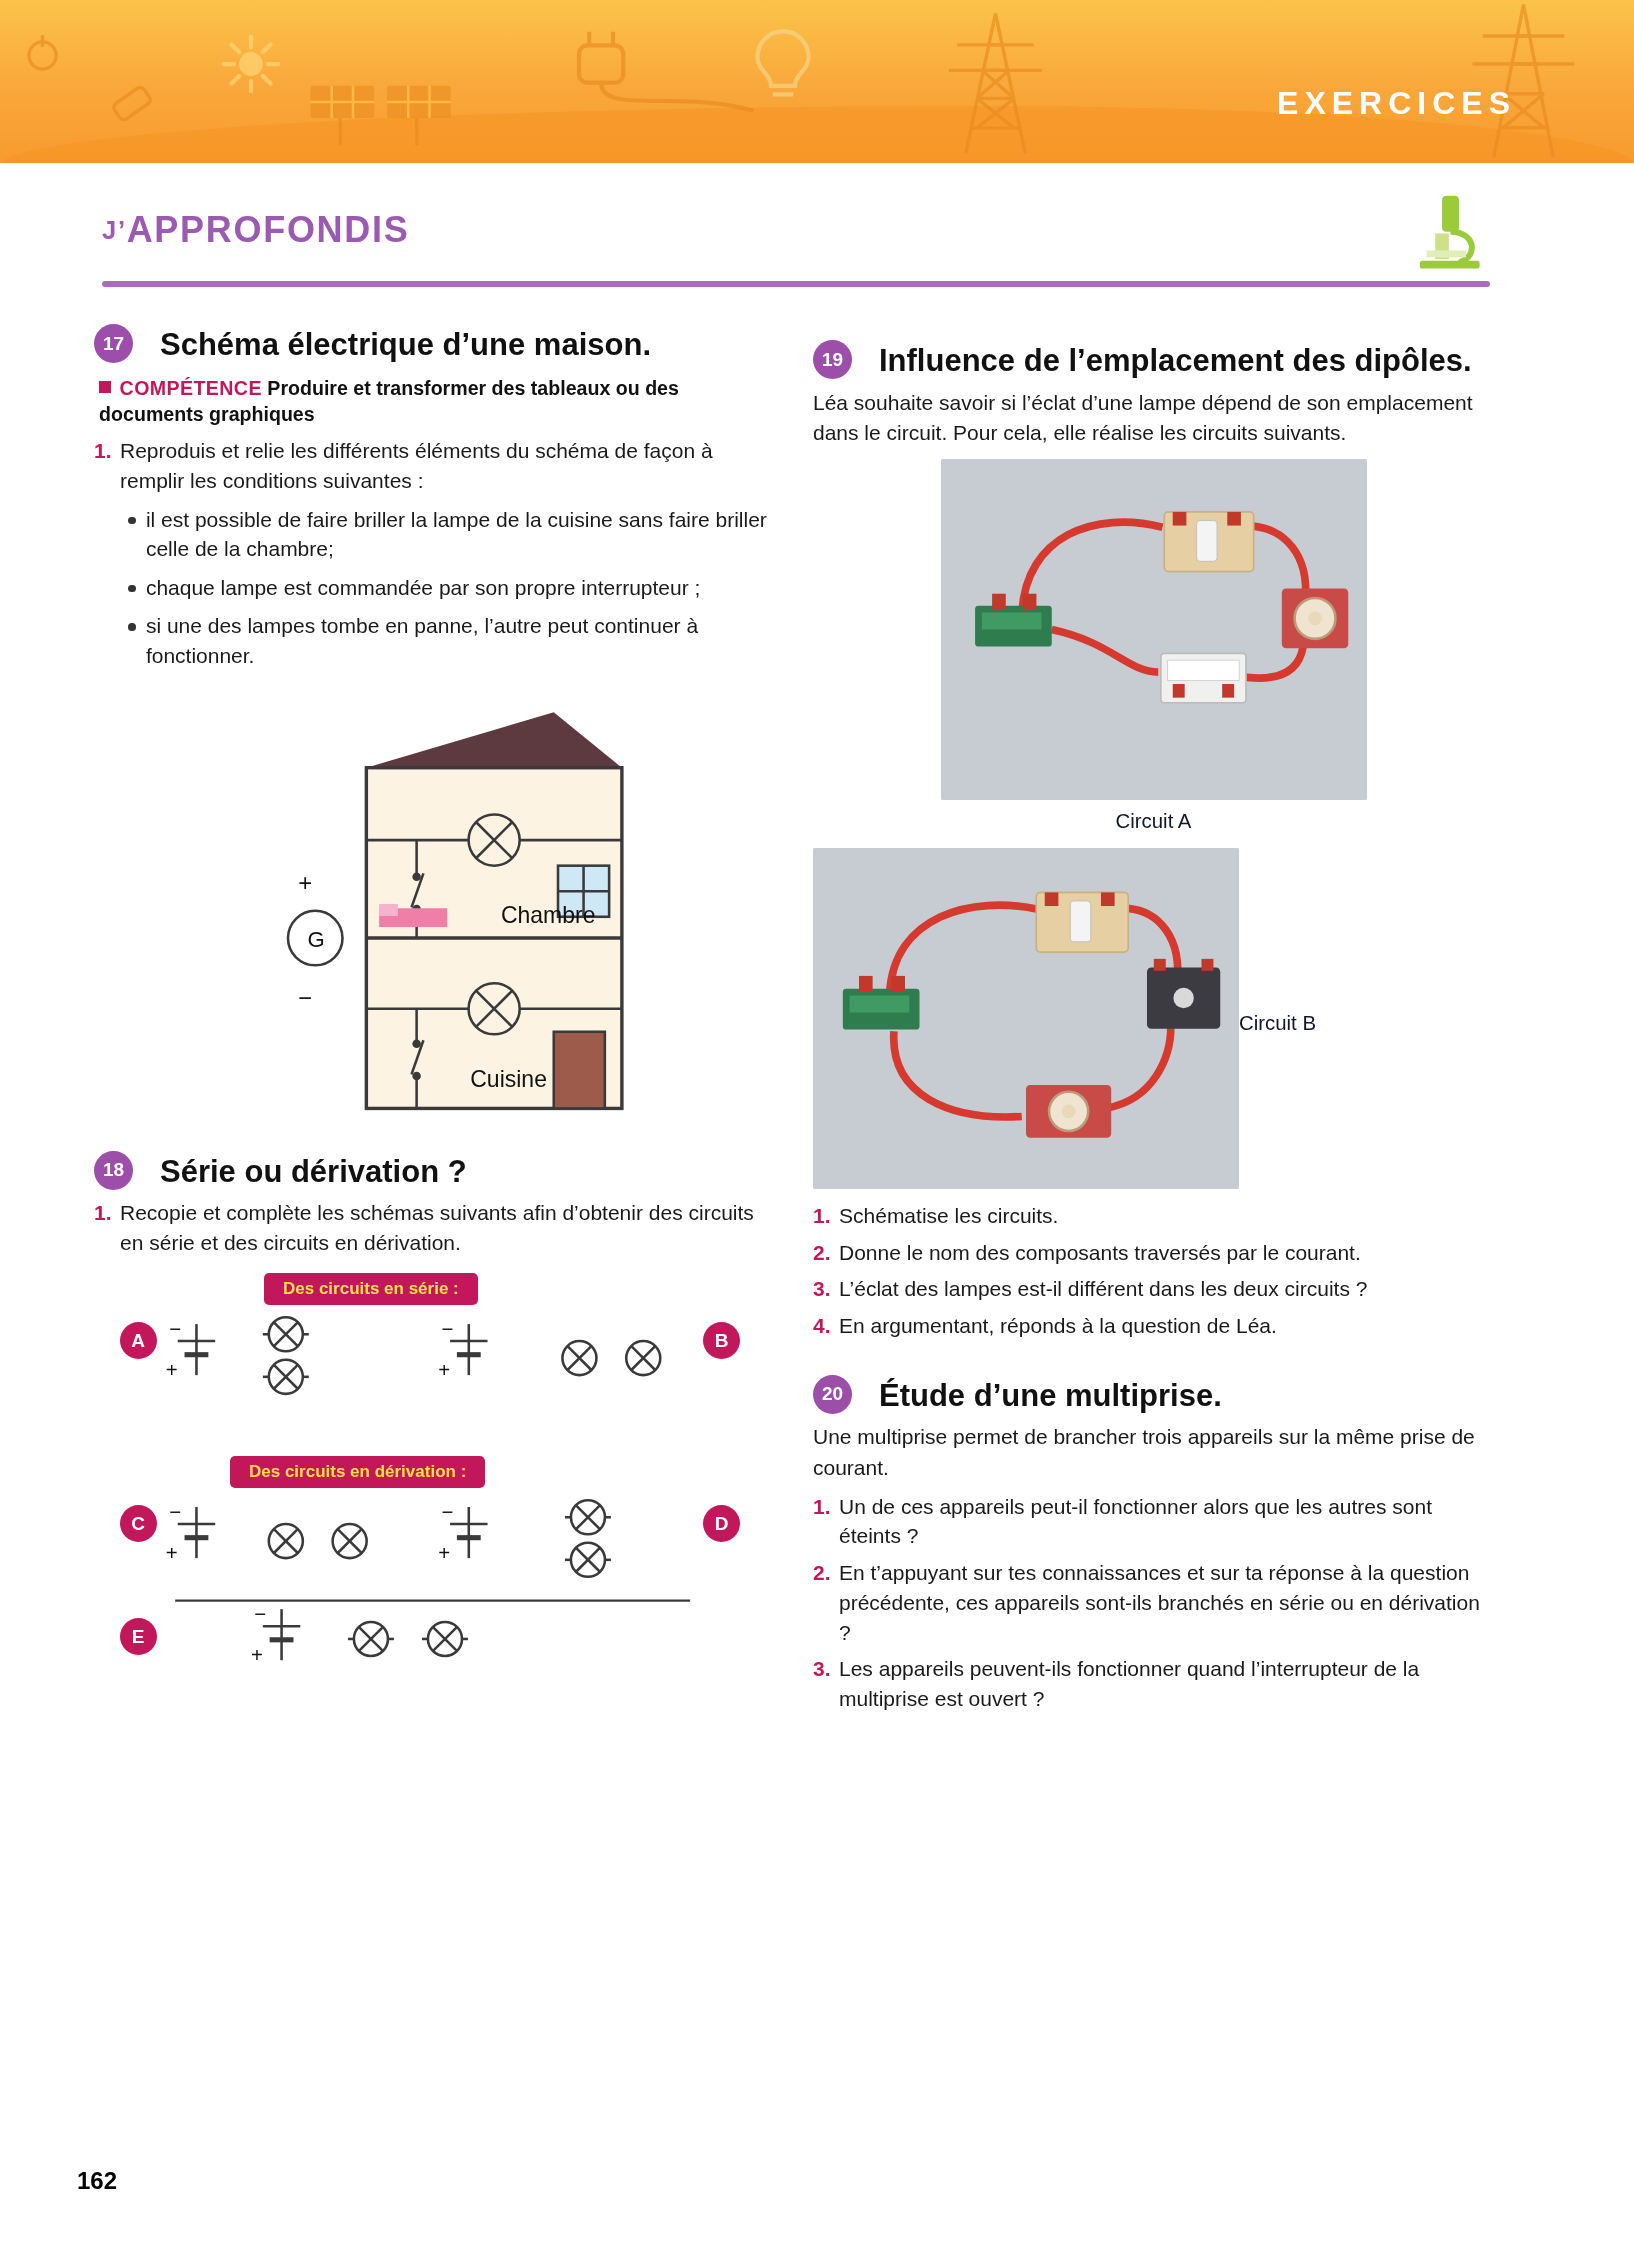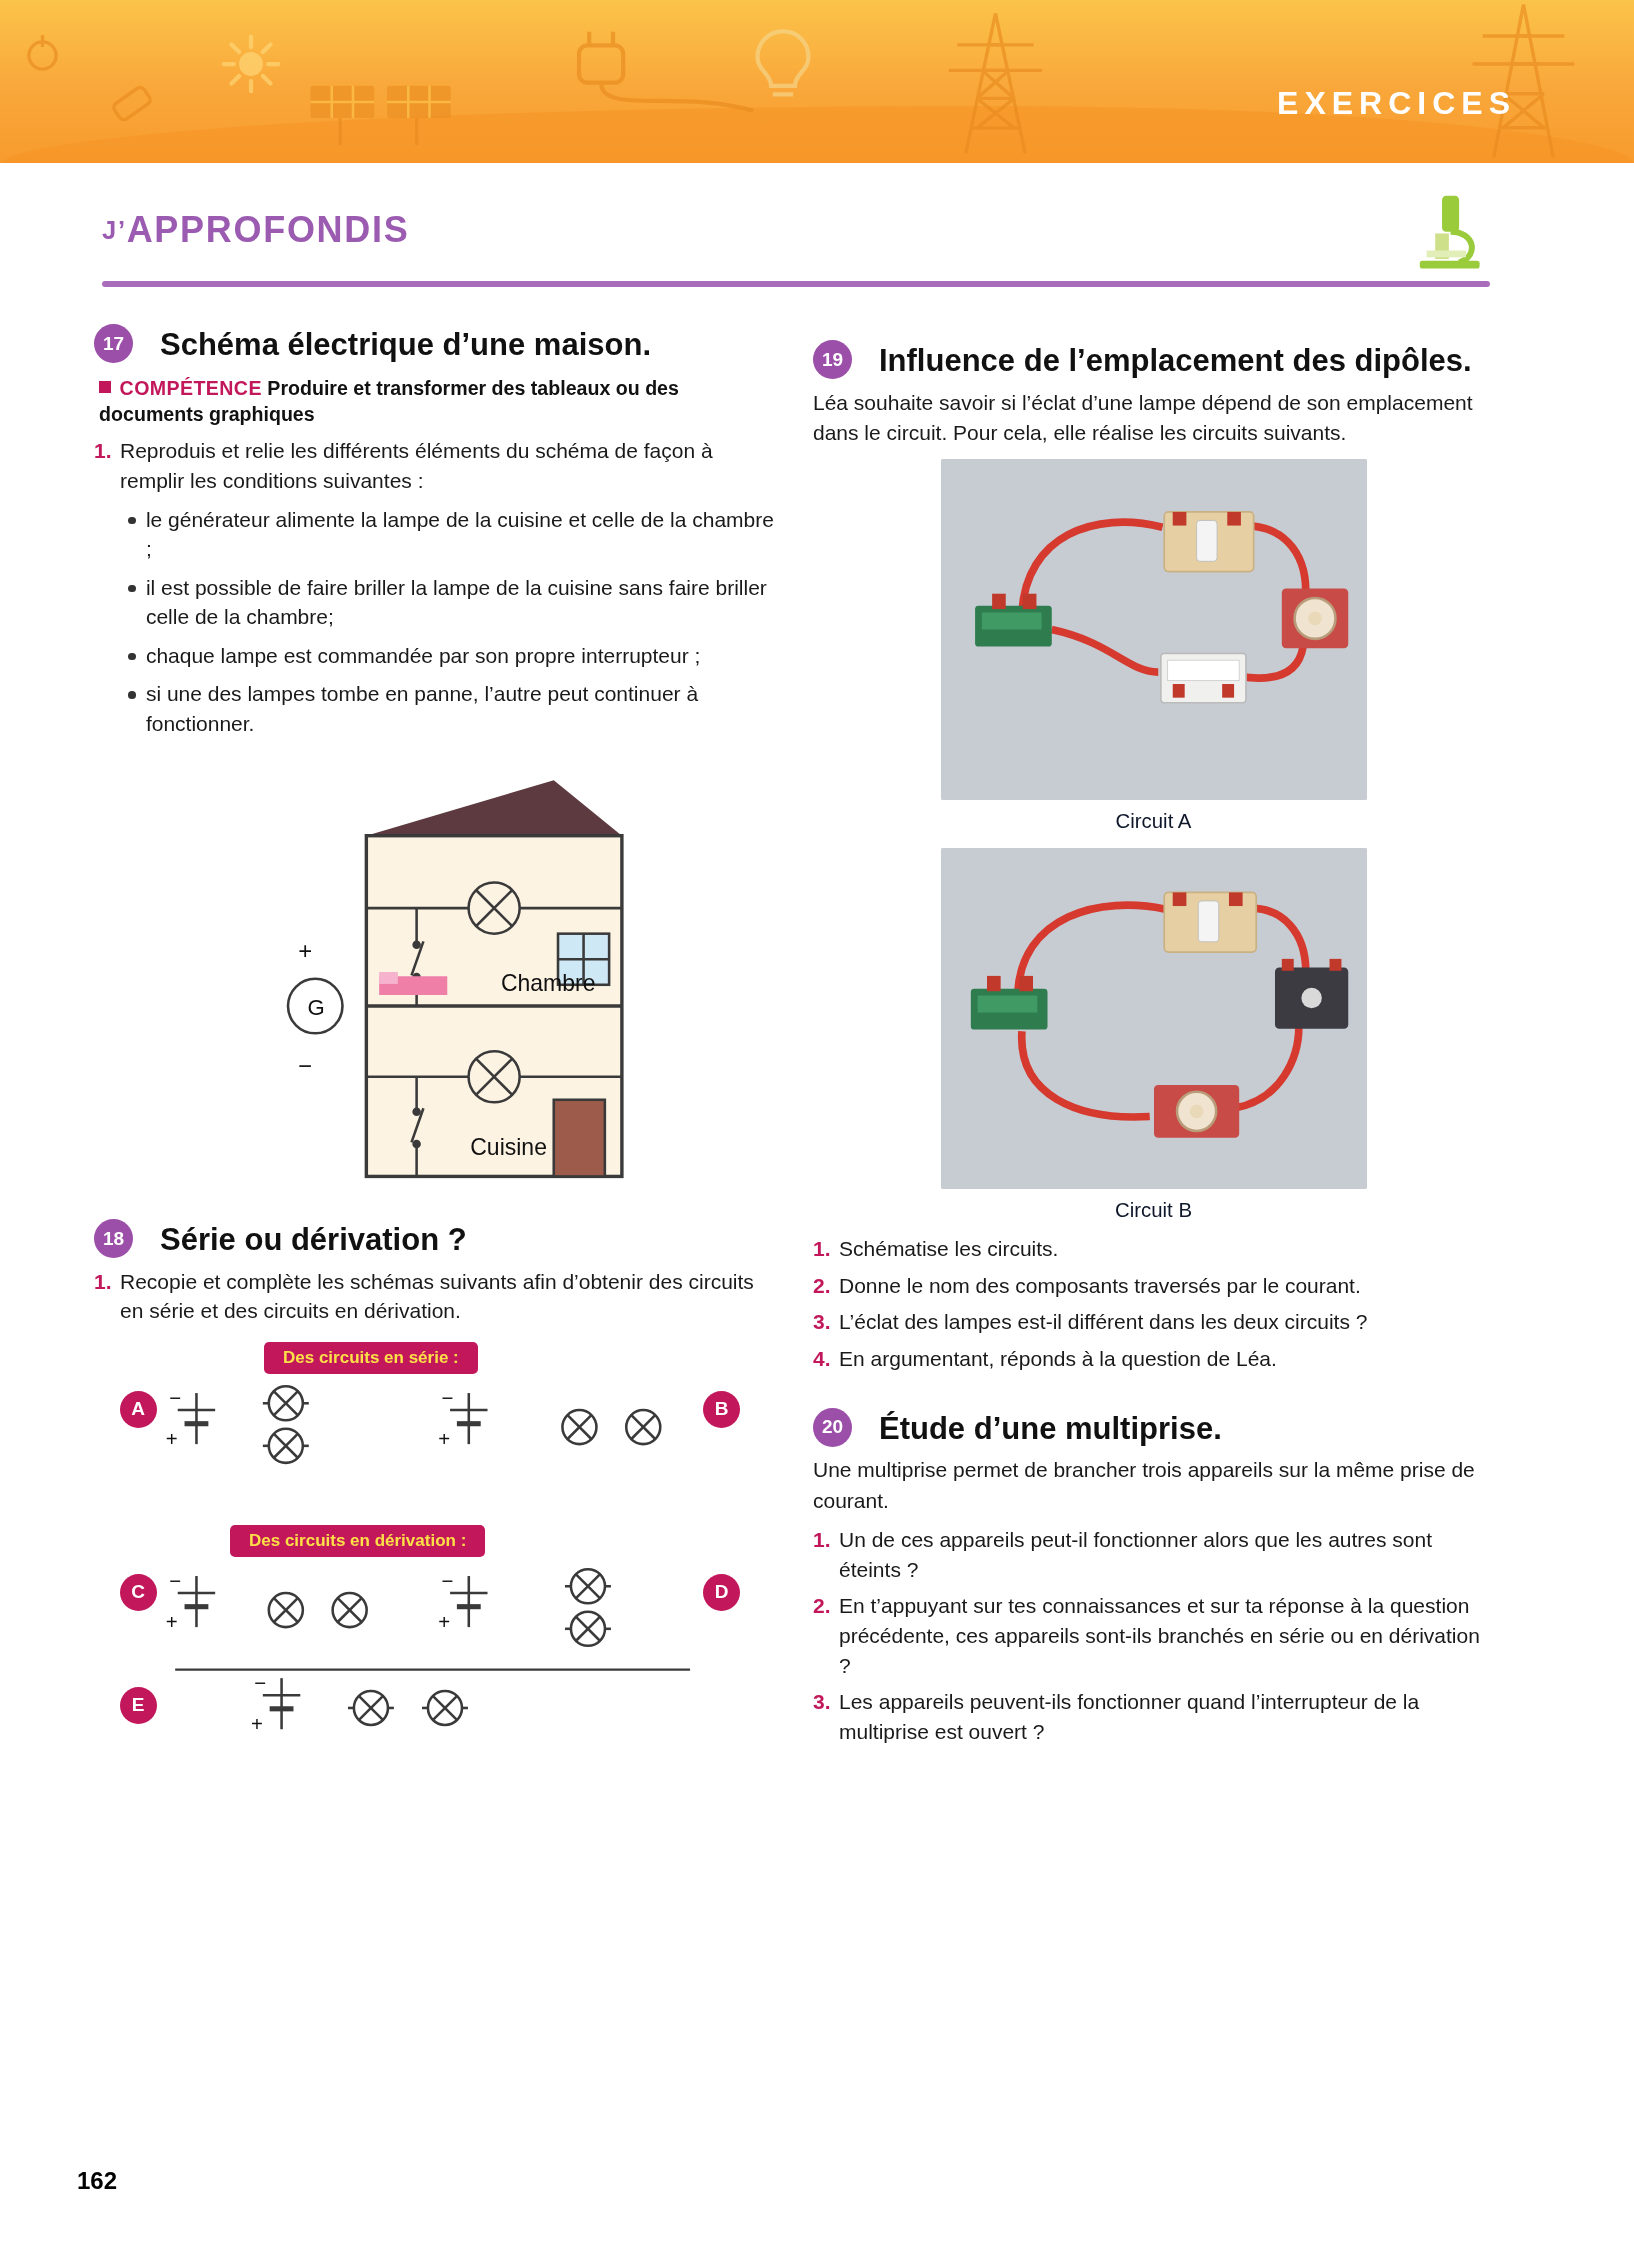--- a/index.html
+++ b/index.html
@@ -310,24 +310,20 @@
     </div>
     <div class="competence">
       <span class="sq"></span><span class="lbl">COMPÉTENCE</span>
       <span>Produire et transformer des tableaux ou des documents graphiques</span>
     </div>
     <div class="q">
       <span class="n">1.</span>
       <span>Reproduis et relie les différents éléments du schéma de façon à remplir les conditions suivantes :</span>
     </div>
     <div class="bullets">
-      <div class="bullet">
-        <span class="dot"></span>
-        <span>le générateur alimente la lampe de la cuisine et celle de la chambre ;</span>
-      </div>
       <div class="bullet">
         <span class="dot"></span>
         <span>il est possible de faire briller la lampe de la cuisine sans faire briller celle de la chambre;</span>
       </div>
       <div class="bullet">
         <span class="dot"></span>
         <span>chaque lampe est commandée par son propre interrupteur ;</span>
       </div>
       <div class="bullet">
         <span class="dot"></span>
@@ -542,21 +538,21 @@
 
           <rect x="258" y="228" width="100" height="58" rx="4" fill="#f0f0ee" stroke="#bbb" stroke-width="2"></rect>
           <rect x="266" y="236" width="84" height="24" fill="#ffffff" stroke="#ccc"></rect>
           <rect x="272" y="264" width="14" height="16" fill="#c0392b"></rect>
           <rect x="330" y="264" width="14" height="16" fill="#c0392b"></rect>
         </svg>
       </div>
       <div class="caption">Circuit A</div>
     </div>
 
-    <div style="display:flex;flex-direction:column;align-items:center;margin-top:15.3px">
+    <div style="display:flex;flex-direction:row;align-items:center;margin-top:15.3px">
       <div class="photo">
         <svg width="426" height="341" viewBox="0 0 500 400">
           <rect width="500" height="400" fill="#c7ccd3"></rect>
           <path d="M90 170 C95 80 185 55 265 72" fill="none" stroke="#d63a2f" stroke-width="9"></path>
           <path d="M345 72 C405 62 430 105 428 150" fill="none" stroke="#d63a2f" stroke-width="9"></path>
           <path d="M95 215 C90 290 160 320 245 315" fill="none" stroke="#d63a2f" stroke-width="9"></path>
           <path d="M345 305 C400 295 420 245 420 210" fill="none" stroke="#d63a2f" stroke-width="9"></path>
 
           <rect x="262" y="52" width="108" height="70" rx="5" fill="#e5cfa3" stroke="#c9b183" stroke-width="2"></rect>
           <rect x="302" y="62" width="24" height="48" rx="4" fill="#f4f4f4" stroke="#bbb"></rect>

